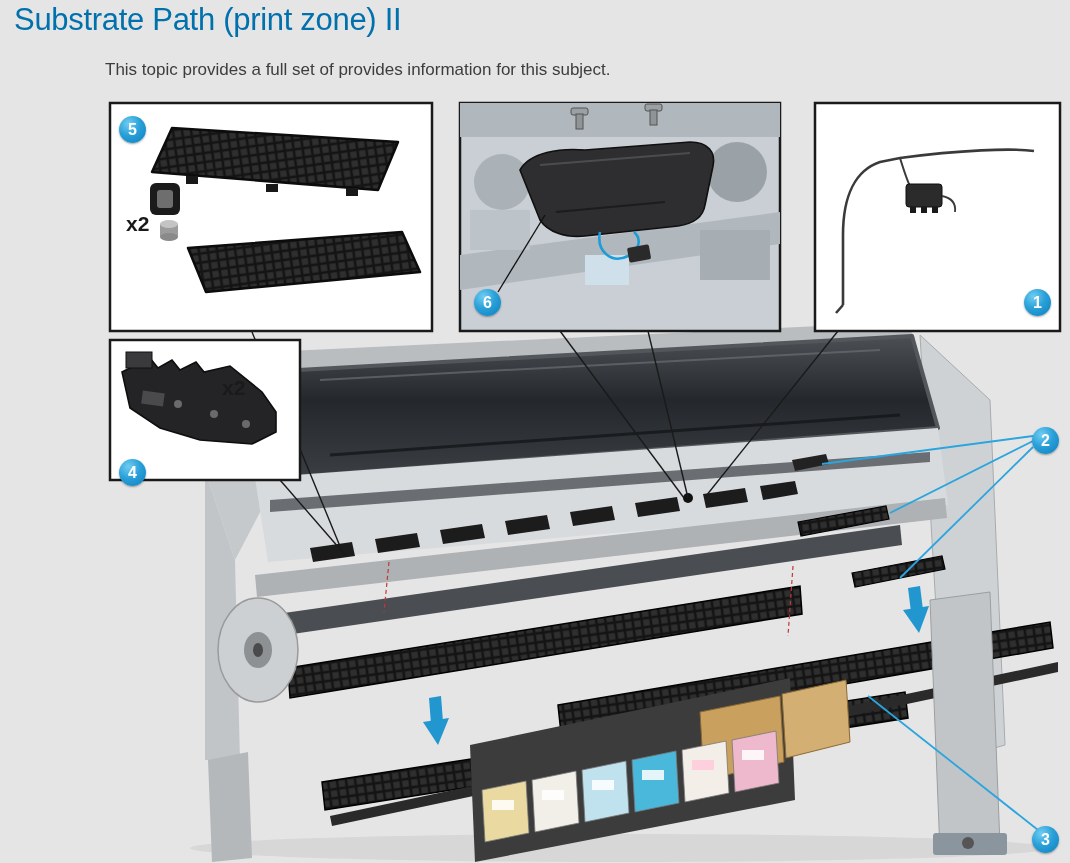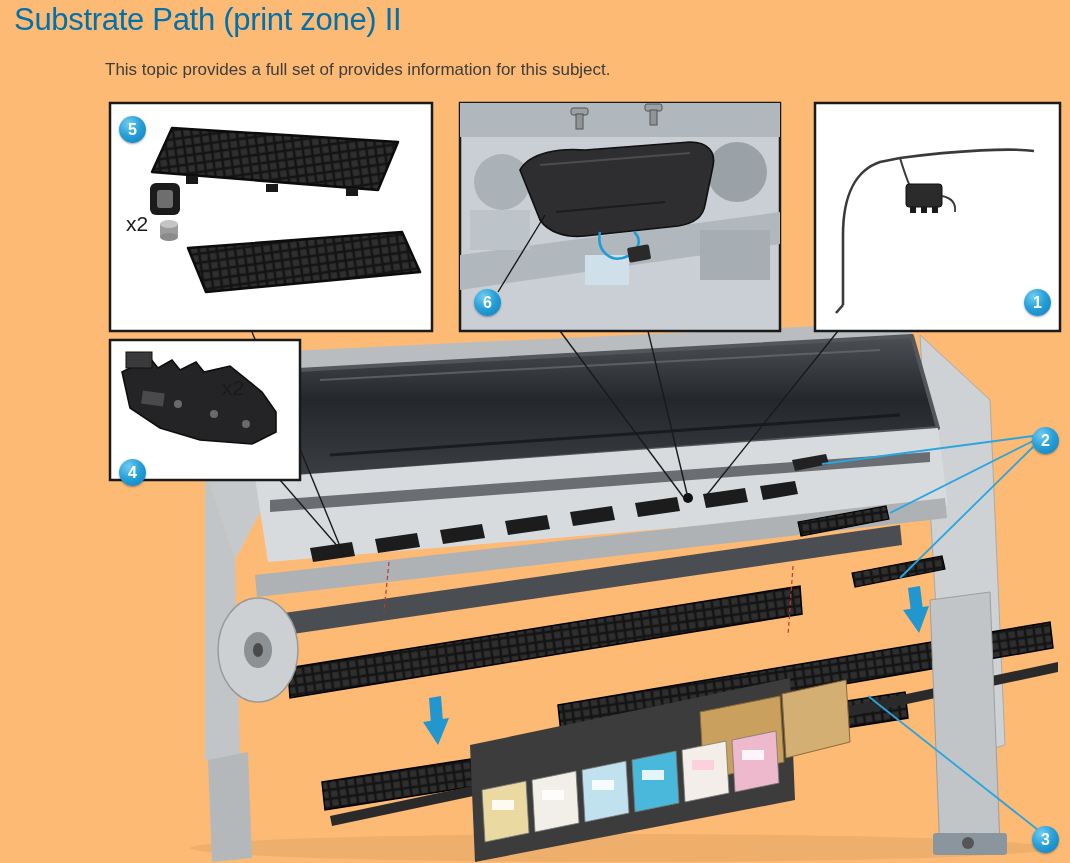--- a/index.html
+++ b/index.html
@@ -1,35 +1,35 @@
 <!DOCTYPE html>
 <html><head>
 <meta charset="utf-8">
 <style>
   * { margin:0; padding:0; box-sizing:border-box; }
   html,body { background:#ffffff; font-family:"Liberation Sans", sans-serif; }
-  .page { position:relative; width:1070px; height:863px; background:#fdba74; overflow:hidden; }
+  .page { position:relative; width:1070px; height:863px; background:#e5e5e5; overflow:hidden; }
   .title {
     position:absolute; left:14px; top:2px;
     font-size:31px; color:#0171ad; font-weight:500; letter-spacing:-0.3px;
   }
   .subtitle {
     position:absolute; left:105px; top:60px;
     font-size:17px; color:#3d3d3d;
   }
   .art { position:absolute; left:0; top:0; }
   .badge {
     position:absolute; width:27px; height:27px; border-radius:50%;
     background:radial-gradient(circle at 35% 28%, #6fcdf2 0%, #2aa0d8 45%, #0b7fc0 100%);
     color:#fff; font-weight:bold; font-size:16px;
     display:flex; align-items:center; justify-content:center;
     box-shadow:0 1px 2px rgba(0,0,0,.35);
   }
   .qty {
-    position:absolute; font-size:21px; color:#1a1a1a; font-weight:400;
+    position:absolute; font-size:21px; color:#1a1a1a; font-weight:700;
   }
 </style>
 </head>
 <body>
 
 <div class="page">
 
   <h1 class="title">Substrate Path (print zone) II</h1>
   <p class="subtitle">This topic provides a full set of provides information for this subject.</p>
 

